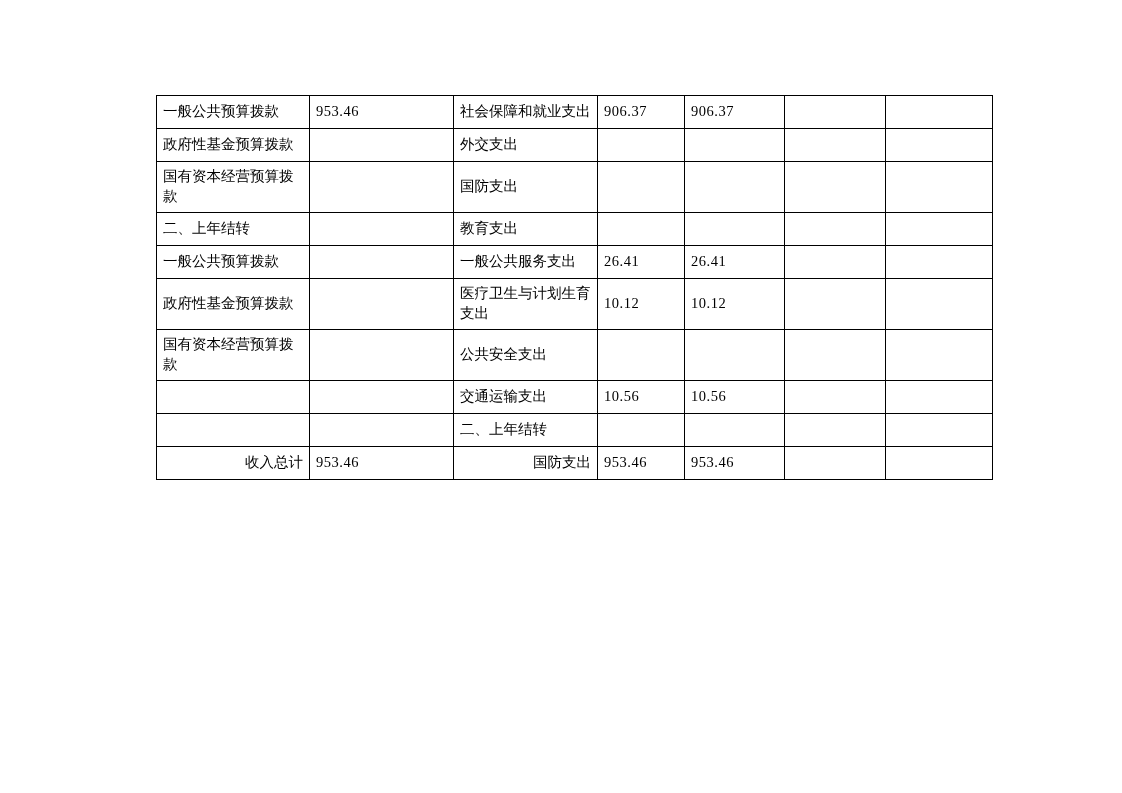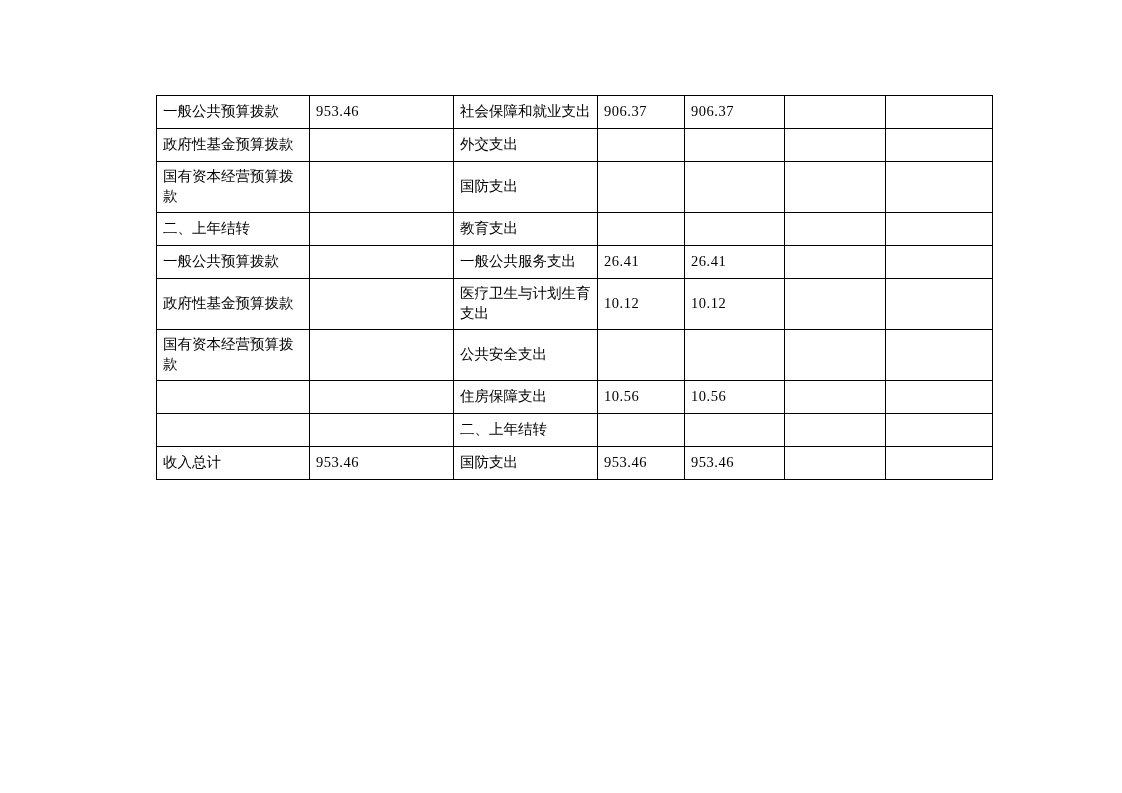--- a/index.html
+++ b/index.html
@@ -47,21 +47,21 @@
   .col-c { width: 144px; }
   .col-d { width: 87px; }
   .col-e { width: 100px; }
   .col-f { width: 101px; }
   .col-g { width: 107px; }
 
   .num {
     font-family: "Liberation Serif", "DejaVu Serif", serif;
     letter-spacing: 0.5px;
   }
-  .total-label { text-align: left; }
+  .total-label { text-align: right; }
   .tall { height: 36px; }
 </style>
 </head>
 <body>
 
 <div class="page">
   <table class="budget-table">
     <colgroup>
       <col class="col-a">
       <col class="col-b">
@@ -131,21 +131,21 @@
           <td class="num"></td>
           <td>公共安全支出</td>
           <td class="num"></td>
           <td class="num"></td>
           <td></td>
           <td></td>
         </tr>
         <tr>
           <td></td>
           <td class="num"></td>
-          <td>住房保障支出</td>
+          <td>交通运输支出</td>
           <td class="num">10.56</td>
           <td class="num">10.56</td>
           <td></td>
           <td></td>
         </tr>
         <tr>
           <td></td>
           <td class="num"></td>
           <td>二、上年结转</td>
           <td class="num"></td>

